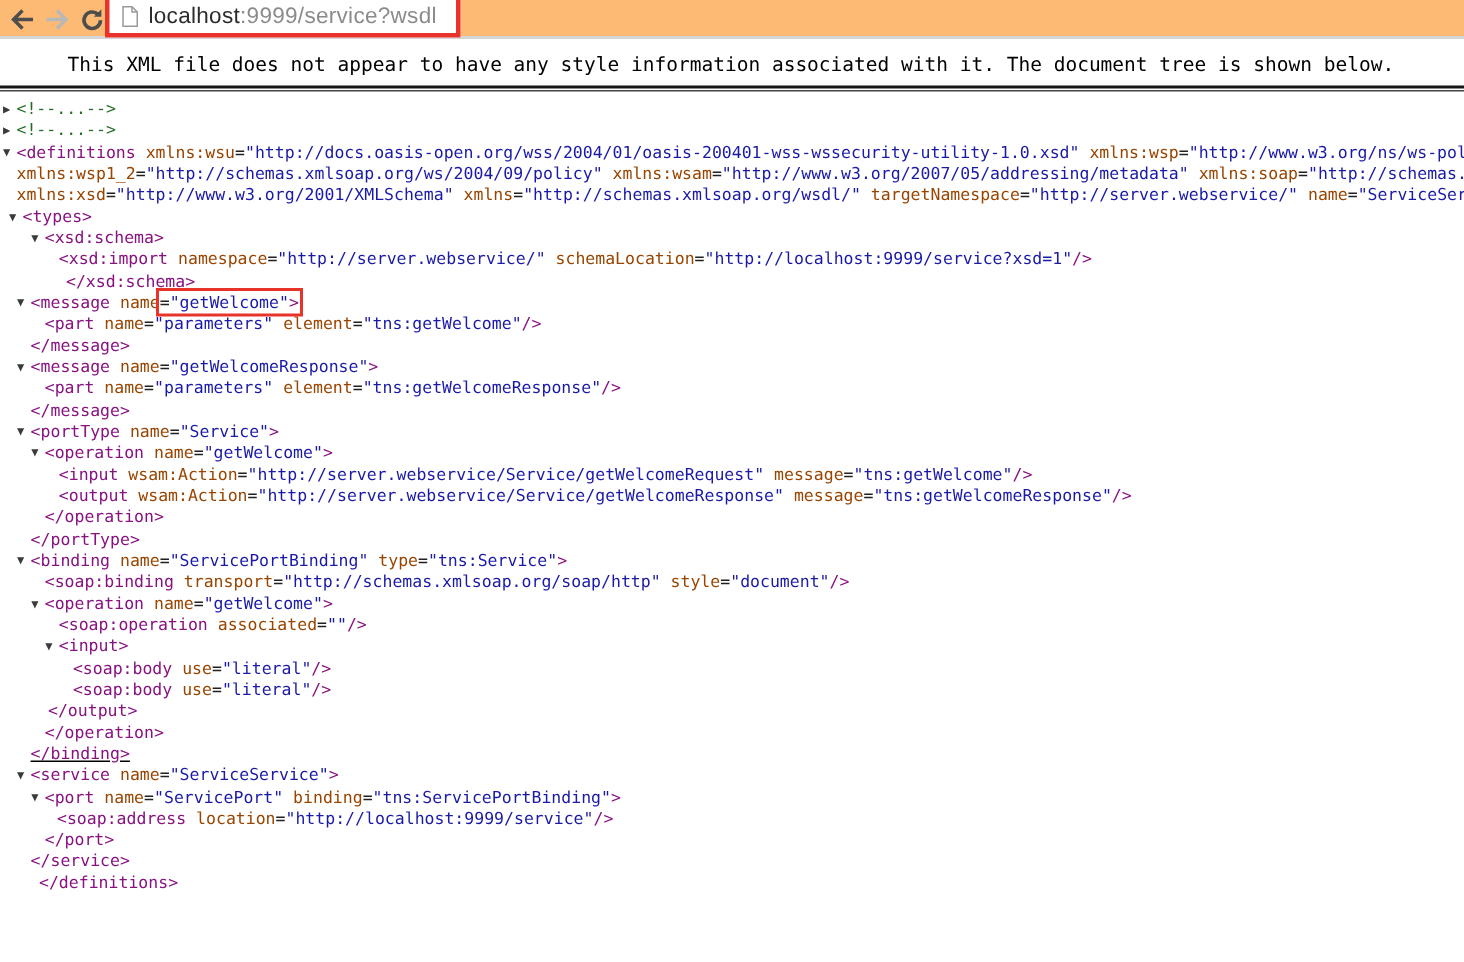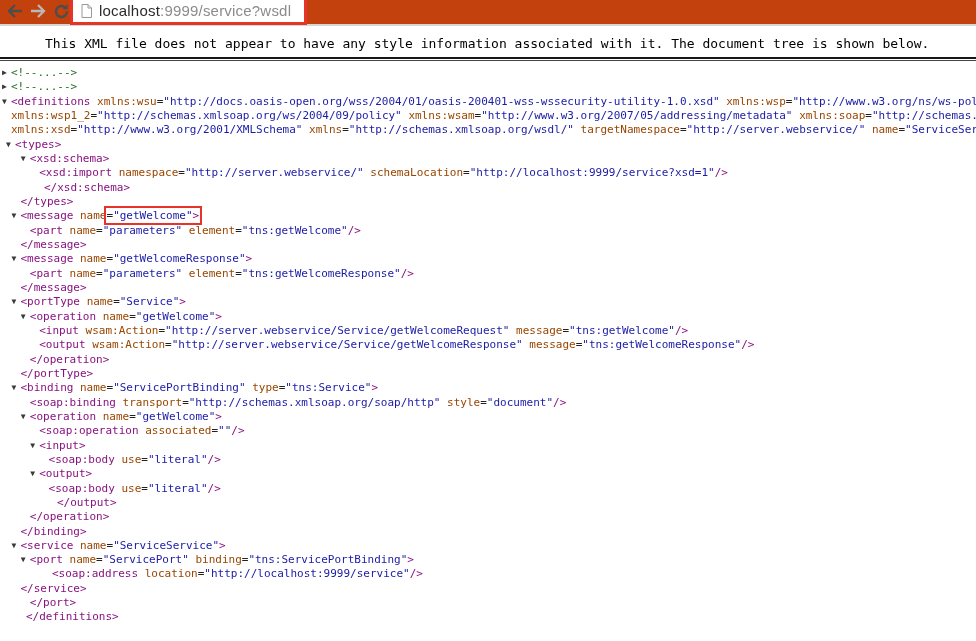--- a/index.html
+++ b/index.html
@@ -3,23 +3,23 @@
 <meta charset="utf-8">
 <style>
   html,body{margin:0;padding:0;}
   body{
     width:976px;height:641px;overflow:hidden;background:#fff;
     font-family:"DejaVu Sans Mono","Liberation Mono",monospace;
     position:relative;
   }
   
   .toolbar{
-    position:relative;height:26px;background:#c2410c;
+    position:relative;height:26px;background:#fdba74;
     border-bottom:2px solid #d6d6d6;
-    display:flex;align-items:flex-start;padding-left:5px;box-sizing:border-box;
+    display:flex;align-items:flex-end;padding-left:5px;box-sizing:border-box;
   }
   .navbtn{display:inline-flex;align-items:center;justify-content:center;
     width:20px;height:22px;margin-right:3px;}
   .urlbox{
     position:absolute;left:70px;top:-4px;width:237px;height:29px;
     box-sizing:border-box;border:3px solid #e8332a;background:#fff;
     display:flex;align-items:center;gap:7px;padding-left:8px;overflow:hidden;
   }
   .url{font-family:"Liberation Sans","DejaVu Sans",sans-serif;
     font-size:15px;white-space:nowrap;letter-spacing:.2px;}
@@ -73,43 +73,41 @@
 <div class="tree">
     <div class="line" style="padding-left: 2px;"><span class="g">▶</span><span class="tok-comment">&lt;!--...--&gt;</span></div>
     <div class="line" style="padding-left: 2px;"><span class="g">▶</span><span class="tok-comment">&lt;!--...--&gt;</span></div>
     <div class="line" style="padding-left: 2px;"><span class="g">▼</span><span class="tok-tag">&lt;definitions </span><span class="tok-attr">xmlns:wsu</span><span class="tok-eq">=</span><span class="tok-val">"http://docs.oasis-open.org/wss/2004/01/oasis-200401-wss-wssecurity-utility-1.0.xsd"</span><span class="tok-tag"> </span><span class="tok-attr">xmlns:wsp</span><span class="tok-eq">=</span><span class="tok-val">"http://www.w3.org/ns/ws-policy"</span></div>
     <div class="line" style="padding-left: 2px;"><span class="g"></span><span class="tok-attr">xmlns:wsp1_2</span><span class="tok-eq">=</span><span class="tok-val">"http://schemas.xmlsoap.org/ws/2004/09/policy"</span><span class="tok-tag"> </span><span class="tok-attr">xmlns:wsam</span><span class="tok-eq">=</span><span class="tok-val">"http://www.w3.org/2007/05/addressing/metadata"</span><span class="tok-tag"> </span><span class="tok-attr">xmlns:soap</span><span class="tok-eq">=</span><span class="tok-val">"http://schemas.xmlsoap.or</span></div>
     <div class="line" style="padding-left: 2px;"><span class="g"></span><span class="tok-attr">xmlns:xsd</span><span class="tok-eq">=</span><span class="tok-val">"http://www.w3.org/2001/XMLSchema"</span><span class="tok-tag"> </span><span class="tok-attr">xmlns</span><span class="tok-eq">=</span><span class="tok-val">"http://schemas.xmlsoap.org/wsdl/"</span><span class="tok-tag"> </span><span class="tok-attr">targetNamespace</span><span class="tok-eq">=</span><span class="tok-val">"http://server.webservice/"</span><span class="tok-tag"> </span><span class="tok-attr">name</span><span class="tok-eq">=</span><span class="tok-val">"ServiceService"</span></div>
     <div class="line" style="padding-left: 6px;"><span class="g">▼</span><span class="tok-tag">&lt;types&gt;</span></div>
     <div class="line" style="padding-left: 20.8px;"><span class="g">▼</span><span class="tok-tag">&lt;xsd:schema&gt;</span></div>
     <div class="line" style="padding-left: 30.2px;"><span class="g"></span><span class="tok-tag">&lt;xsd:import </span><span class="tok-attr">namespace</span><span class="tok-eq">=</span><span class="tok-val">"http://server.webservice/"</span><span class="tok-tag"> </span><span class="tok-attr">schemaLocation</span><span class="tok-eq">=</span><span class="tok-val">"http://localhost:9999/service?xsd=1"</span><span class="tok-tag">/&gt;</span></div>
     <div class="line" style="padding-left: 35px;"><span class="g"></span><span class="tok-tag">&lt;/xsd:schema&gt;</span></div>
-    <div class="line" style="padding-left: 11.4px;"><span class="g"></span><span class="tok-tag">&lt;/types&gt;</span></div>
     <div class="line" style="padding-left: 11.4px;"><span class="g">▼</span><span class="tok-tag">&lt;message </span><span class="tok-attr">name</span><span class="redbox"><span class="tok-eq">=</span><span class="tok-val">"getWelcome"</span><span class="tok-tag">&gt;</span></span></div>
     <div class="line" style="padding-left: 20.8px;"><span class="g"></span><span class="tok-tag">&lt;part </span><span class="tok-attr">name</span><span class="tok-eq">=</span><span class="tok-val">"parameters"</span><span class="tok-tag"> </span><span class="tok-attr">element</span><span class="tok-eq">=</span><span class="tok-val">"tns:getWelcome"</span><span class="tok-tag">/&gt;</span></div>
     <div class="line" style="padding-left: 11.4px;"><span class="g"></span><span class="tok-tag">&lt;/message&gt;</span></div>
     <div class="line" style="padding-left: 11.4px;"><span class="g">▼</span><span class="tok-tag">&lt;message </span><span class="tok-attr">name</span><span class="tok-eq">=</span><span class="tok-val">"getWelcomeResponse"</span><span class="tok-tag">&gt;</span></div>
     <div class="line" style="padding-left: 20.8px;"><span class="g"></span><span class="tok-tag">&lt;part </span><span class="tok-attr">name</span><span class="tok-eq">=</span><span class="tok-val">"parameters"</span><span class="tok-tag"> </span><span class="tok-attr">element</span><span class="tok-eq">=</span><span class="tok-val">"tns:getWelcomeResponse"</span><span class="tok-tag">/&gt;</span></div>
     <div class="line" style="padding-left: 11.4px;"><span class="g"></span><span class="tok-tag">&lt;/message&gt;</span></div>
     <div class="line" style="padding-left: 11.4px;"><span class="g">▼</span><span class="tok-tag">&lt;portType </span><span class="tok-attr">name</span><span class="tok-eq">=</span><span class="tok-val">"Service"</span><span class="tok-tag">&gt;</span></div>
     <div class="line" style="padding-left: 20.8px;"><span class="g">▼</span><span class="tok-tag">&lt;operation </span><span class="tok-attr">name</span><span class="tok-eq">=</span><span class="tok-val">"getWelcome"</span><span class="tok-tag">&gt;</span></div>
     <div class="line" style="padding-left: 30.2px;"><span class="g"></span><span class="tok-tag">&lt;input </span><span class="tok-attr">wsam:Action</span><span class="tok-eq">=</span><span class="tok-val">"http://server.webservice/Service/getWelcomeRequest"</span><span class="tok-tag"> </span><span class="tok-attr">message</span><span class="tok-eq">=</span><span class="tok-val">"tns:getWelcome"</span><span class="tok-tag">/&gt;</span></div>
     <div class="line" style="padding-left: 30.2px;"><span class="g"></span><span class="tok-tag">&lt;output </span><span class="tok-attr">wsam:Action</span><span class="tok-eq">=</span><span class="tok-val">"http://server.webservice/Service/getWelcomeResponse"</span><span class="tok-tag"> </span><span class="tok-attr">message</span><span class="tok-eq">=</span><span class="tok-val">"tns:getWelcomeResponse"</span><span class="tok-tag">/&gt;</span></div>
     <div class="line" style="padding-left: 20.8px;"><span class="g"></span><span class="tok-tag">&lt;/operation&gt;</span></div>
     <div class="line" style="padding-left: 11.4px;"><span class="g"></span><span class="tok-tag">&lt;/portType&gt;</span></div>
     <div class="line" style="padding-left: 11.4px;"><span class="g">▼</span><span class="tok-tag">&lt;binding </span><span class="tok-attr">name</span><span class="tok-eq">=</span><span class="tok-val">"ServicePortBinding"</span><span class="tok-tag"> </span><span class="tok-attr">type</span><span class="tok-eq">=</span><span class="tok-val">"tns:Service"</span><span class="tok-tag">&gt;</span></div>
     <div class="line" style="padding-left: 20.8px;"><span class="g"></span><span class="tok-tag">&lt;soap:binding </span><span class="tok-attr">transport</span><span class="tok-eq">=</span><span class="tok-val">"http://schemas.xmlsoap.org/soap/http"</span><span class="tok-tag"> </span><span class="tok-attr">style</span><span class="tok-eq">=</span><span class="tok-val">"document"</span><span class="tok-tag">/&gt;</span></div>
     <div class="line" style="padding-left: 20.8px;"><span class="g">▼</span><span class="tok-tag">&lt;operation </span><span class="tok-attr">name</span><span class="tok-eq">=</span><span class="tok-val">"getWelcome"</span><span class="tok-tag">&gt;</span></div>
     <div class="line" style="padding-left: 30.2px;"><span class="g"></span><span class="tok-tag">&lt;soap:operation </span><span class="tok-attr">associated</span><span class="tok-eq">=</span><span class="tok-val">""</span><span class="tok-tag">/&gt;</span></div>
     <div class="line" style="padding-left: 30.2px;"><span class="g">▼</span><span class="tok-tag">&lt;input&gt;</span></div>
     <div class="line" style="padding-left: 39.6px;"><span class="g"></span><span class="tok-tag">&lt;soap:body </span><span class="tok-attr">use</span><span class="tok-eq">=</span><span class="tok-val">"literal"</span><span class="tok-tag">/&gt;</span></div>
-    <div class="line" style="padding-left: 30.2px;"><span class="g">▼</span><span class="tok-tag">&lt;output&gt;</span></div>
     <div class="line" style="padding-left: 39.6px;"><span class="g"></span><span class="tok-tag">&lt;soap:body </span><span class="tok-attr">use</span><span class="tok-eq">=</span><span class="tok-val">"literal"</span><span class="tok-tag">/&gt;</span></div>
-    <div class="line" style="padding-left: 48px;"><span class="g"></span><span class="tok-tag">&lt;/output&gt;</span></div>
+    <div class="line" style="padding-left: 23px;"><span class="g"></span><span class="tok-tag">&lt;/output&gt;</span></div>
     <div class="line" style="padding-left: 20.8px;"><span class="g"></span><span class="tok-tag">&lt;/operation&gt;</span></div>
-    <div class="line" style="padding-left: 11.4px;"><span class="g"></span><span class="tok-tag">&lt;/binding&gt;</span></div>
+    <div class="line" style="padding-left: 11.4px; text-decoration: underline;"><span class="g"></span><span class="tok-tag">&lt;/binding&gt;</span></div>
     <div class="line" style="padding-left: 11.4px;"><span class="g">▼</span><span class="tok-tag">&lt;service </span><span class="tok-attr">name</span><span class="tok-eq">=</span><span class="tok-val">"ServiceService"</span><span class="tok-tag">&gt;</span></div>
     <div class="line" style="padding-left: 20.8px;"><span class="g">▼</span><span class="tok-tag">&lt;port </span><span class="tok-attr">name</span><span class="tok-eq">=</span><span class="tok-val">"ServicePort"</span><span class="tok-tag"> </span><span class="tok-attr">binding</span><span class="tok-eq">=</span><span class="tok-val">"tns:ServicePortBinding"</span><span class="tok-tag">&gt;</span></div>
-    <div class="line" style="padding-left: 43px;"><span class="g"></span><span class="tok-tag">&lt;soap:address </span><span class="tok-attr">location</span><span class="tok-eq">=</span><span class="tok-val">"http://localhost:9999/service"</span><span class="tok-tag">/&gt;</span></div>
+    <div class="line" style="padding-left: 29px;"><span class="g"></span><span class="tok-tag">&lt;soap:address </span><span class="tok-attr">location</span><span class="tok-eq">=</span><span class="tok-val">"http://localhost:9999/service"</span><span class="tok-tag">/&gt;</span></div>
+    <div class="line" style="padding-left: 20.8px;"><span class="g"></span><span class="tok-tag">&lt;/port&gt;</span></div>
     <div class="line" style="padding-left: 11.4px;"><span class="g"></span><span class="tok-tag">&lt;/service&gt;</span></div>
-    <div class="line" style="padding-left: 20.8px;"><span class="g"></span><span class="tok-tag">&lt;/port&gt;</span></div>
     <div class="line" style="padding-left: 2px; margin-left: 15px;"><span class="g"></span><span class="tok-tag">&lt;/definitions&gt;</span></div>
   </div>
 
 </body></html>

